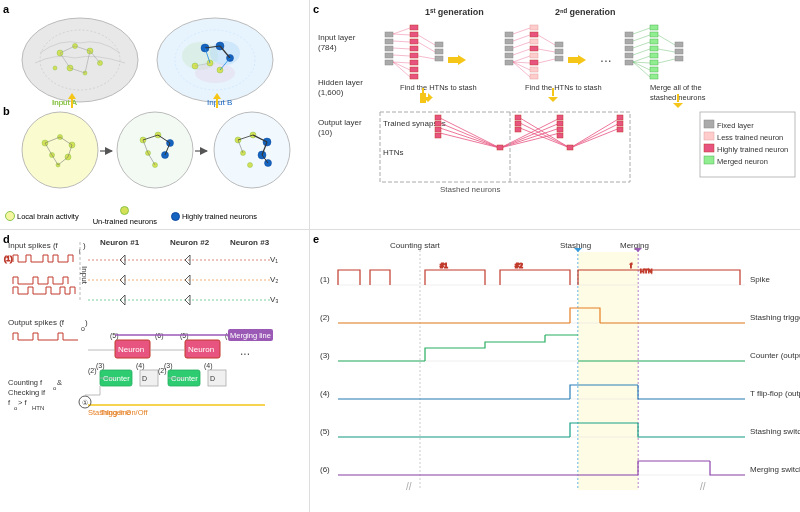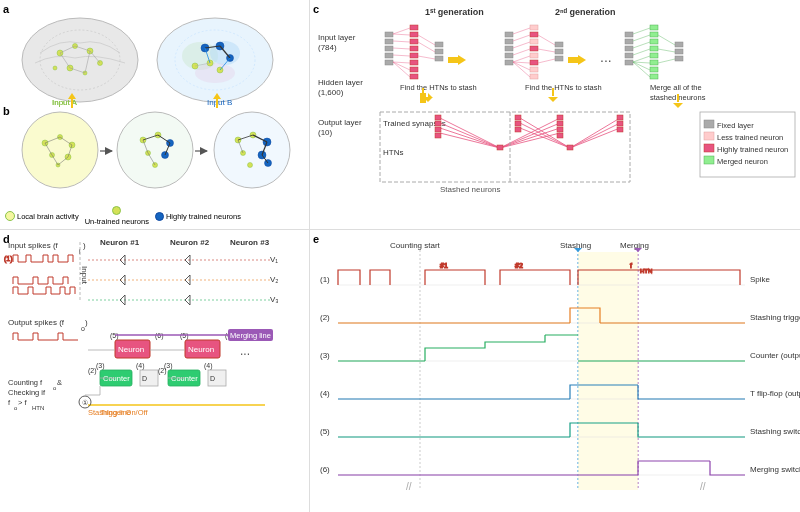--- a/index.html
+++ b/index.html
@@ -166,21 +166,21 @@
       <circle cx="252" cy="50" r="4" fill="#1565c0" stroke="#0d47a1" stroke-width="0.5"></circle>
       <circle cx="240" cy="60" r="2.5" fill="#d4e157" stroke="#8bc34a" stroke-width="0.5"></circle>
       <circle cx="258" cy="58" r="3.5" fill="#1565c0" stroke="#0d47a1" stroke-width="0.5"></circle>
       <line x1="228" y1="35" x2="243" y2="30" stroke="#333" stroke-width="0.8"></line>
       <line x1="243" y1="30" x2="257" y2="37" stroke="#333" stroke-width="1.2"></line>
       <line x1="257" y1="37" x2="252" y2="50" stroke="#333" stroke-width="1.2"></line>
       <line x1="252" y1="50" x2="258" y2="58" stroke="#333" stroke-width="1"></line>
       <line x1="228" y1="35" x2="233" y2="48" stroke="#666" stroke-width="0.5"></line>
     </svg>
 
-    <div style="position:absolute;bottom:3px;left:5px;display:flex;gap:6px;align-items:center;font-size:7.5px;">
+    <div style="position:absolute;bottom:3px;left:5px;display:flex;gap:14px;align-items:center;font-size:7.5px;">
       <div style="display:flex;align-items:center;gap:2px;">
         <div style="width:10px;height:10px;background:#f5f7a0;border:1px solid #8bc34a;border-radius:50%;"></div>
         <span>Local brain activity</span>
       </div>
       <div style="display:flex;align-items:center;gap:2px;flex-direction:column;">
         <div style="width:9px;height:9px;background:#d4e157;border:1px solid #8bc34a;border-radius:50%;"></div>
         <span>Un-trained neurons</span>
       </div>
       <div style="display:flex;align-items:center;gap:2px;justify-content:flex-end;">
         <div style="width:9px;height:9px;background:#1565c0;border:1px solid #0d47a1;border-radius:50%;"></div>

